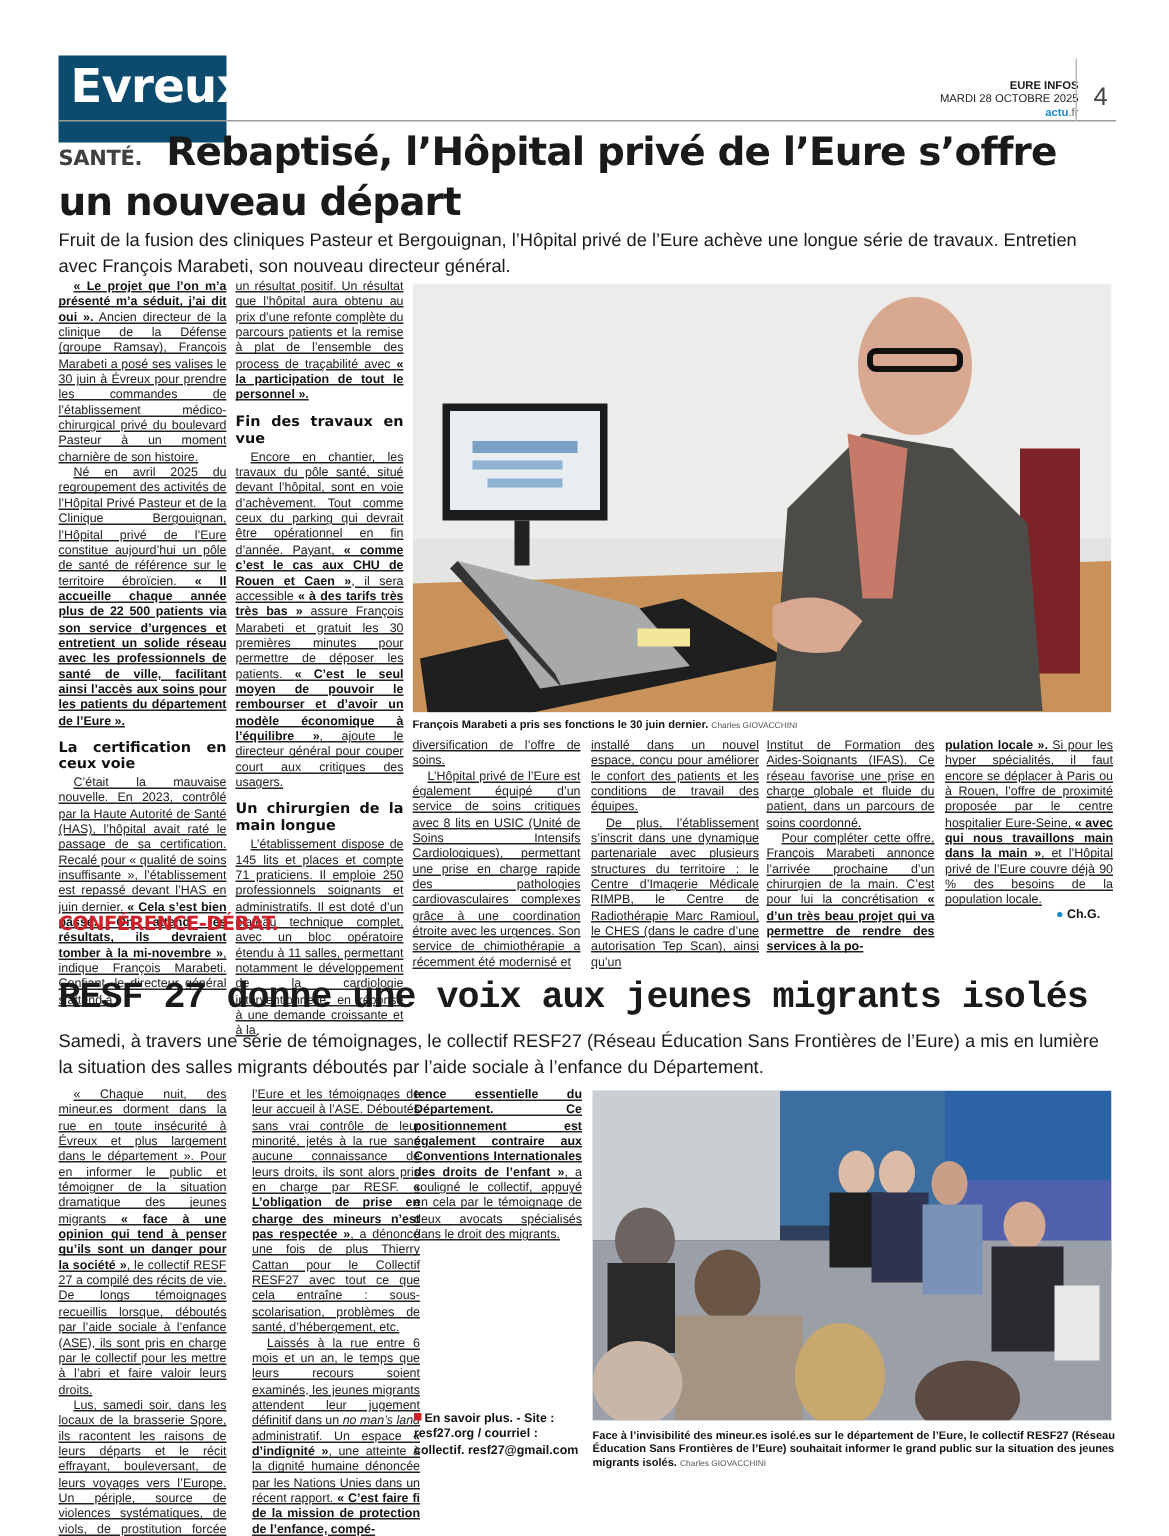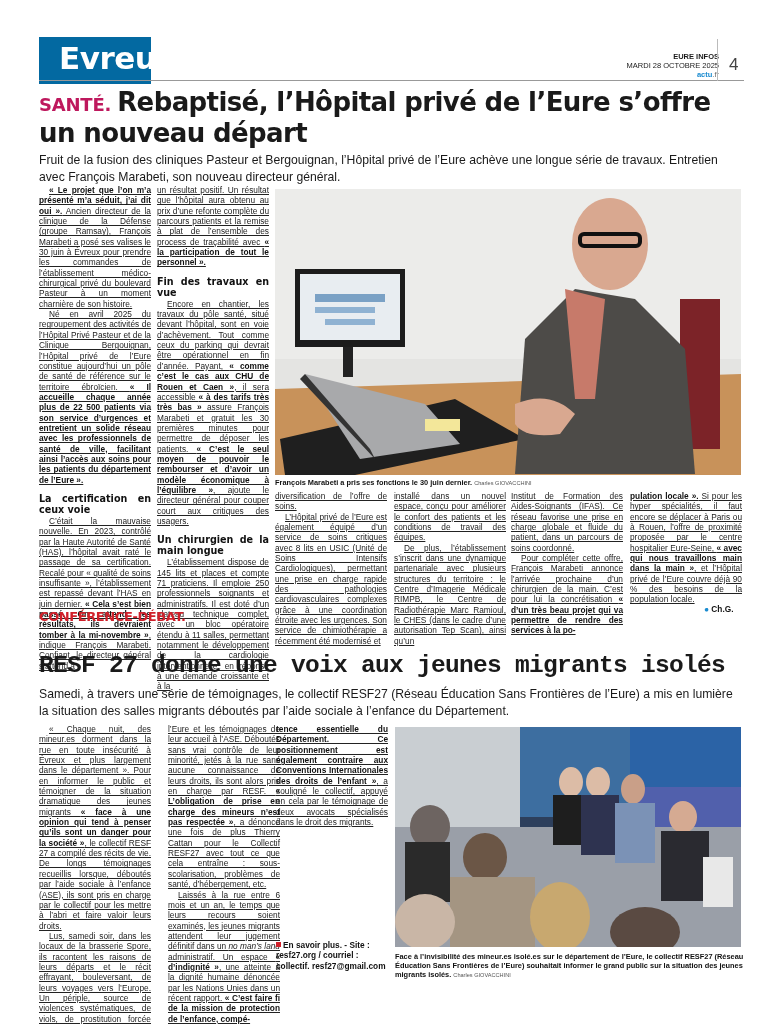--- a/index.html
+++ b/index.html
@@ -1,29 +1,29 @@
 <!DOCTYPE html>
 <html><head>
 <meta charset="utf-8">
 <style>
   * { box-sizing: border-box; margin: 0; padding: 0; }
   html, body { width: 779px; height: 1024px; background: #ffffff; overflow: hidden; }
   body { position: relative; font-family: "Liberation Sans", sans-serif; color: #1a1a1a; }
 
-  .masthead-badge { position: absolute; left: 39px; top: 37px; width: 112px; height: 47px; background: #0369a1; color: #fff; font-family: "DejaVu Sans", sans-serif; font-weight: bold; font-size: 31px; line-height: 43px; padding-left: 20px; letter-spacing: -0.5px; }
+  .masthead-badge { position: absolute; left: 39px; top: 37px; width: 112px; height: 58px; background: #0c4a6e; color: #fff; font-family: "DejaVu Sans", sans-serif; font-weight: bold; font-size: 31px; line-height: 43px; padding-left: 8px; letter-spacing: -0.5px; }
   .masthead-rule { position: absolute; left: 39px; top: 80px; width: 705px; height: 1px; background: #999; }
   .paper-info { position: absolute; right: 60px; top: 52px; text-align: right; font-size: 7.5px; line-height: 9px; }
   .paper-info .name { font-weight: bold; }
   .paper-info .site { color: #1a8bd0; }
   .paper-info .site b { font-weight: bold; }
   .page-sep { position: absolute; left: 717px; top: 39px; width: 1px; height: 42px; background: #bbb; }
   .page-number { position: absolute; left: 729px; top: 55px; font-size: 17px; color: #444; }
 
   .headline { position: absolute; left: 39px; top: 88px; width: 700px; font-family: "DejaVu Sans", sans-serif; font-weight: bold; font-size: 26px; line-height: 29px; letter-spacing: -0.6px; color: #1a1a1a; }
-  .kicker { color: #be185d; font-size: 18px; letter-spacing: -0.2px; margin-right: 6px; }
+  .kicker { color: #404040; font-size: 14px; letter-spacing: -0.2px; margin-right: 16px; }
   .standfirst { position: absolute; left: 39px; top: 152px; width: 705px; font-size: 12.2px; line-height: 16.5px; color: #1a1a1a; }
 
   .col { position: absolute; font-size: 8.3px; line-height: 10.35px; text-align: justify; hyphens: auto; color: #222; }
   .col p { text-indent: 10px; text-decoration: underline; }
   .col p.noindent { text-indent: 0; }
   .col b { font-weight: bold; color: #111; }
   .subhead { font-family: "DejaVu Sans", sans-serif; font-weight: bold; font-size: 9.6px; line-height: 11px; margin-top: 8px; margin-bottom: 1px; color: #111; }
 
   .photo { position: absolute; overflow: hidden; }
   .caption { position: absolute; font-size: 7.4px; line-height: 9.2px; font-weight: bold; color: #111; }

